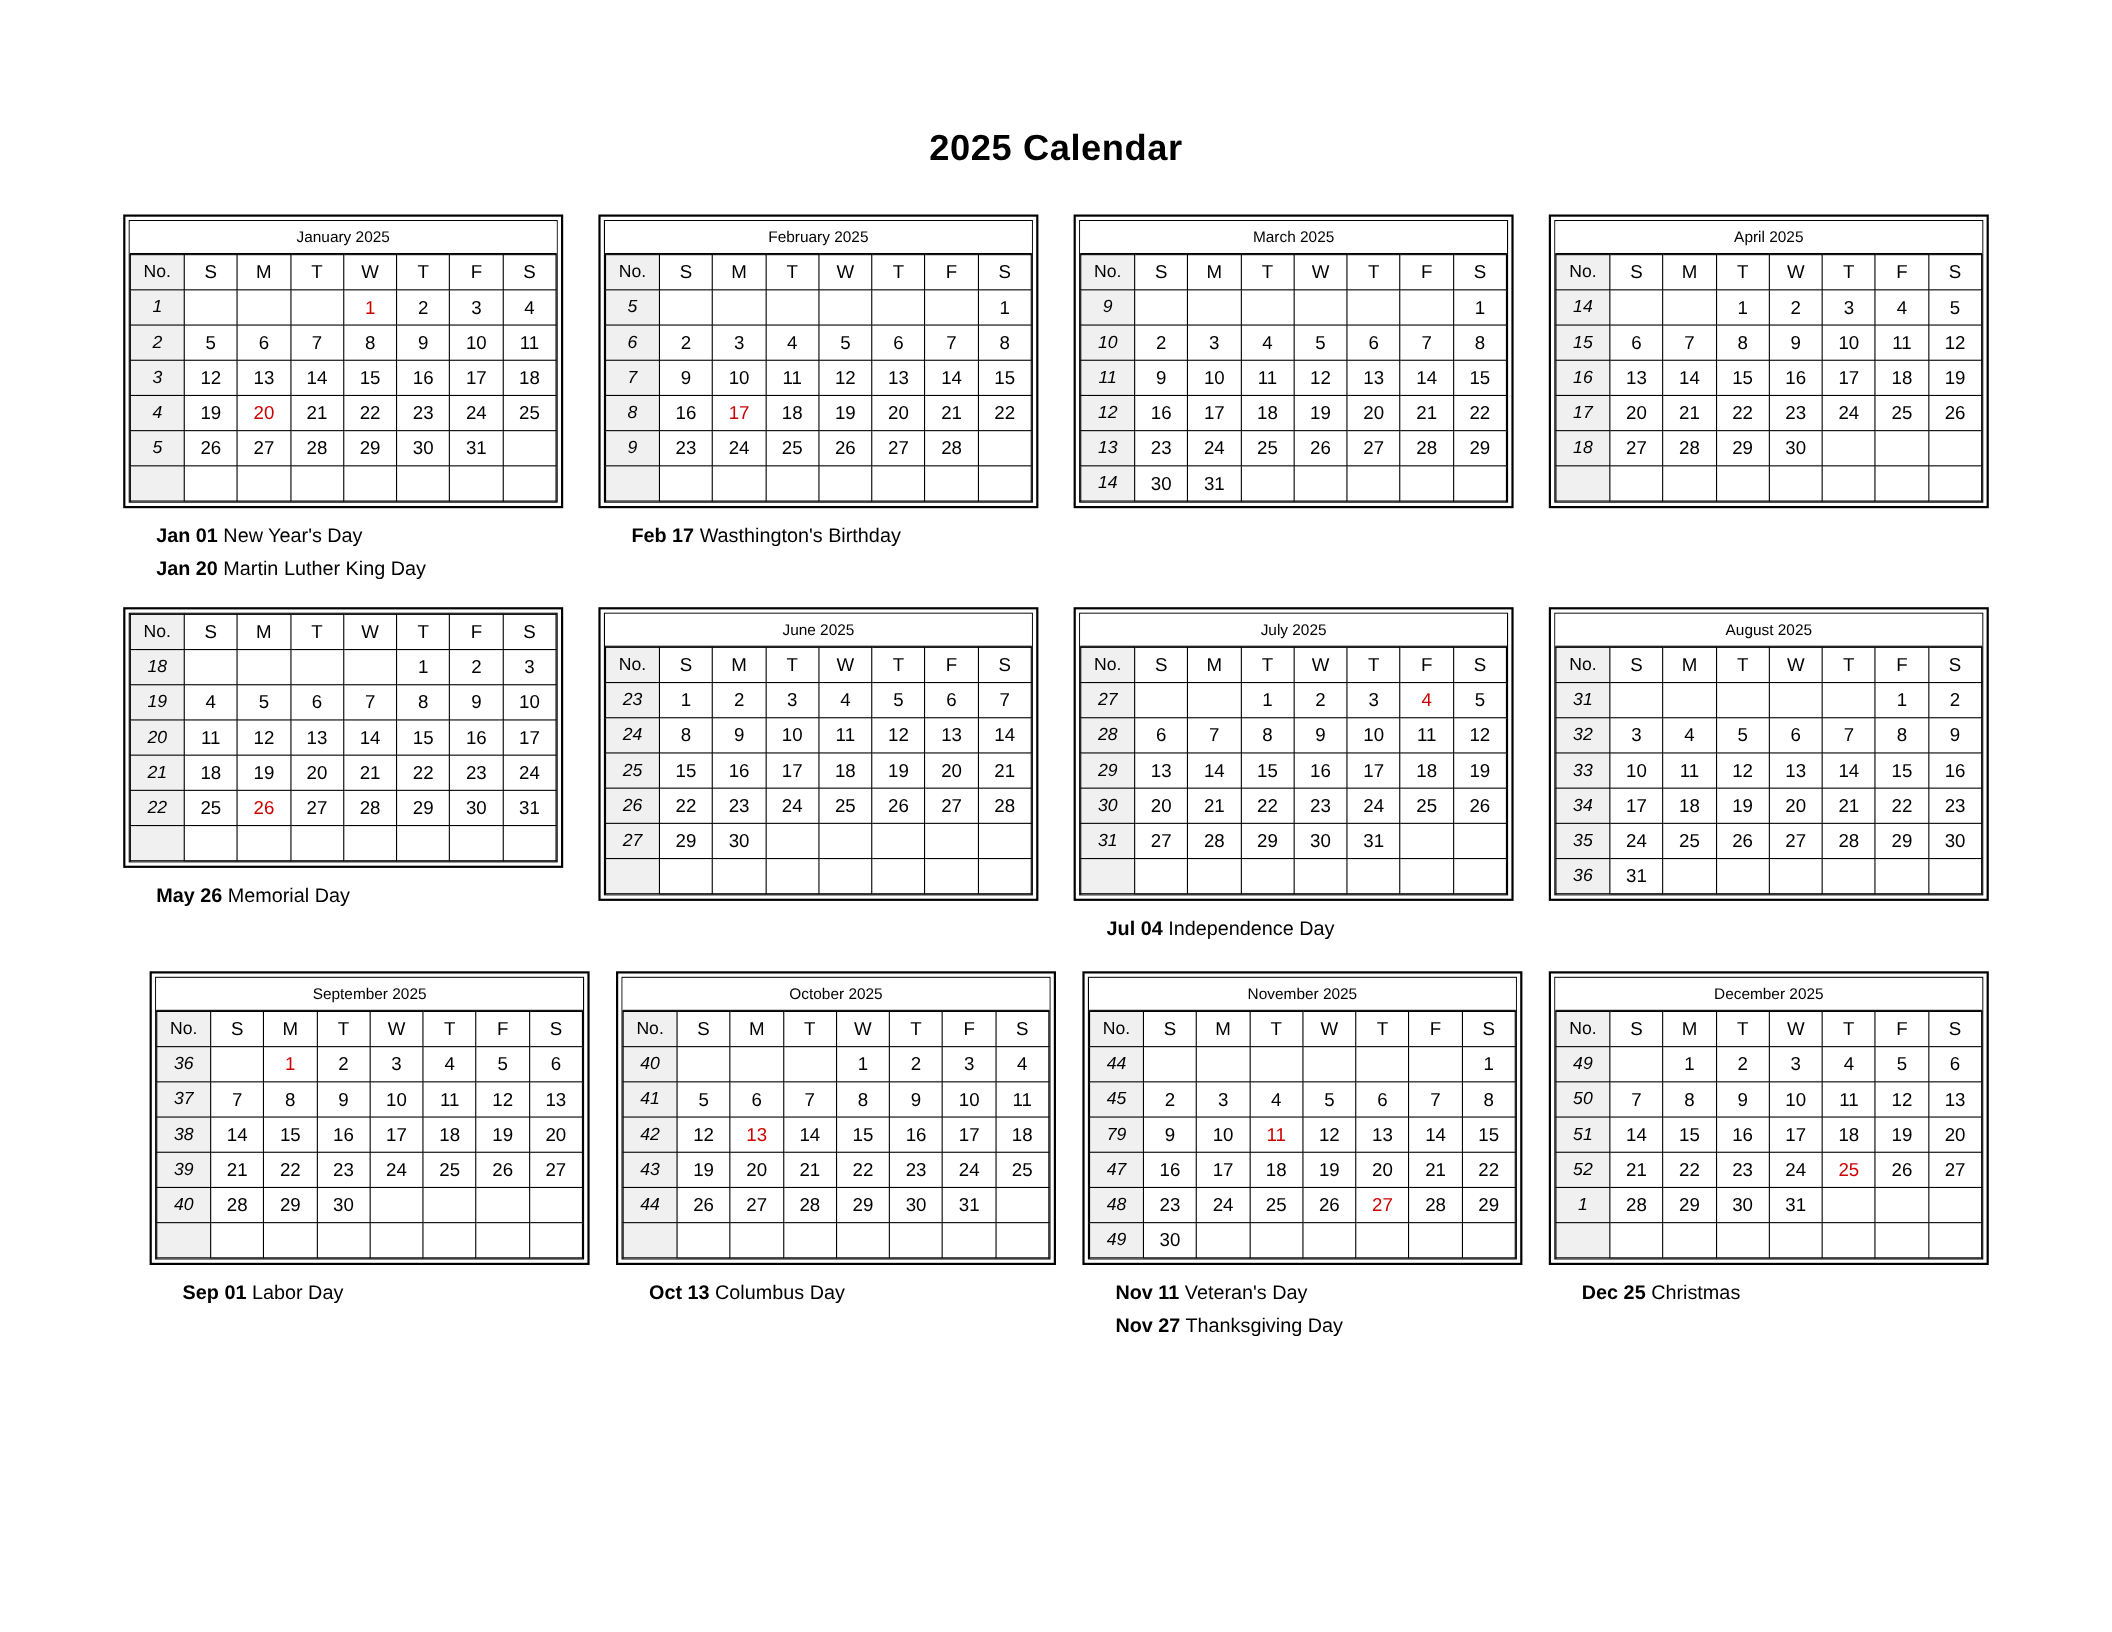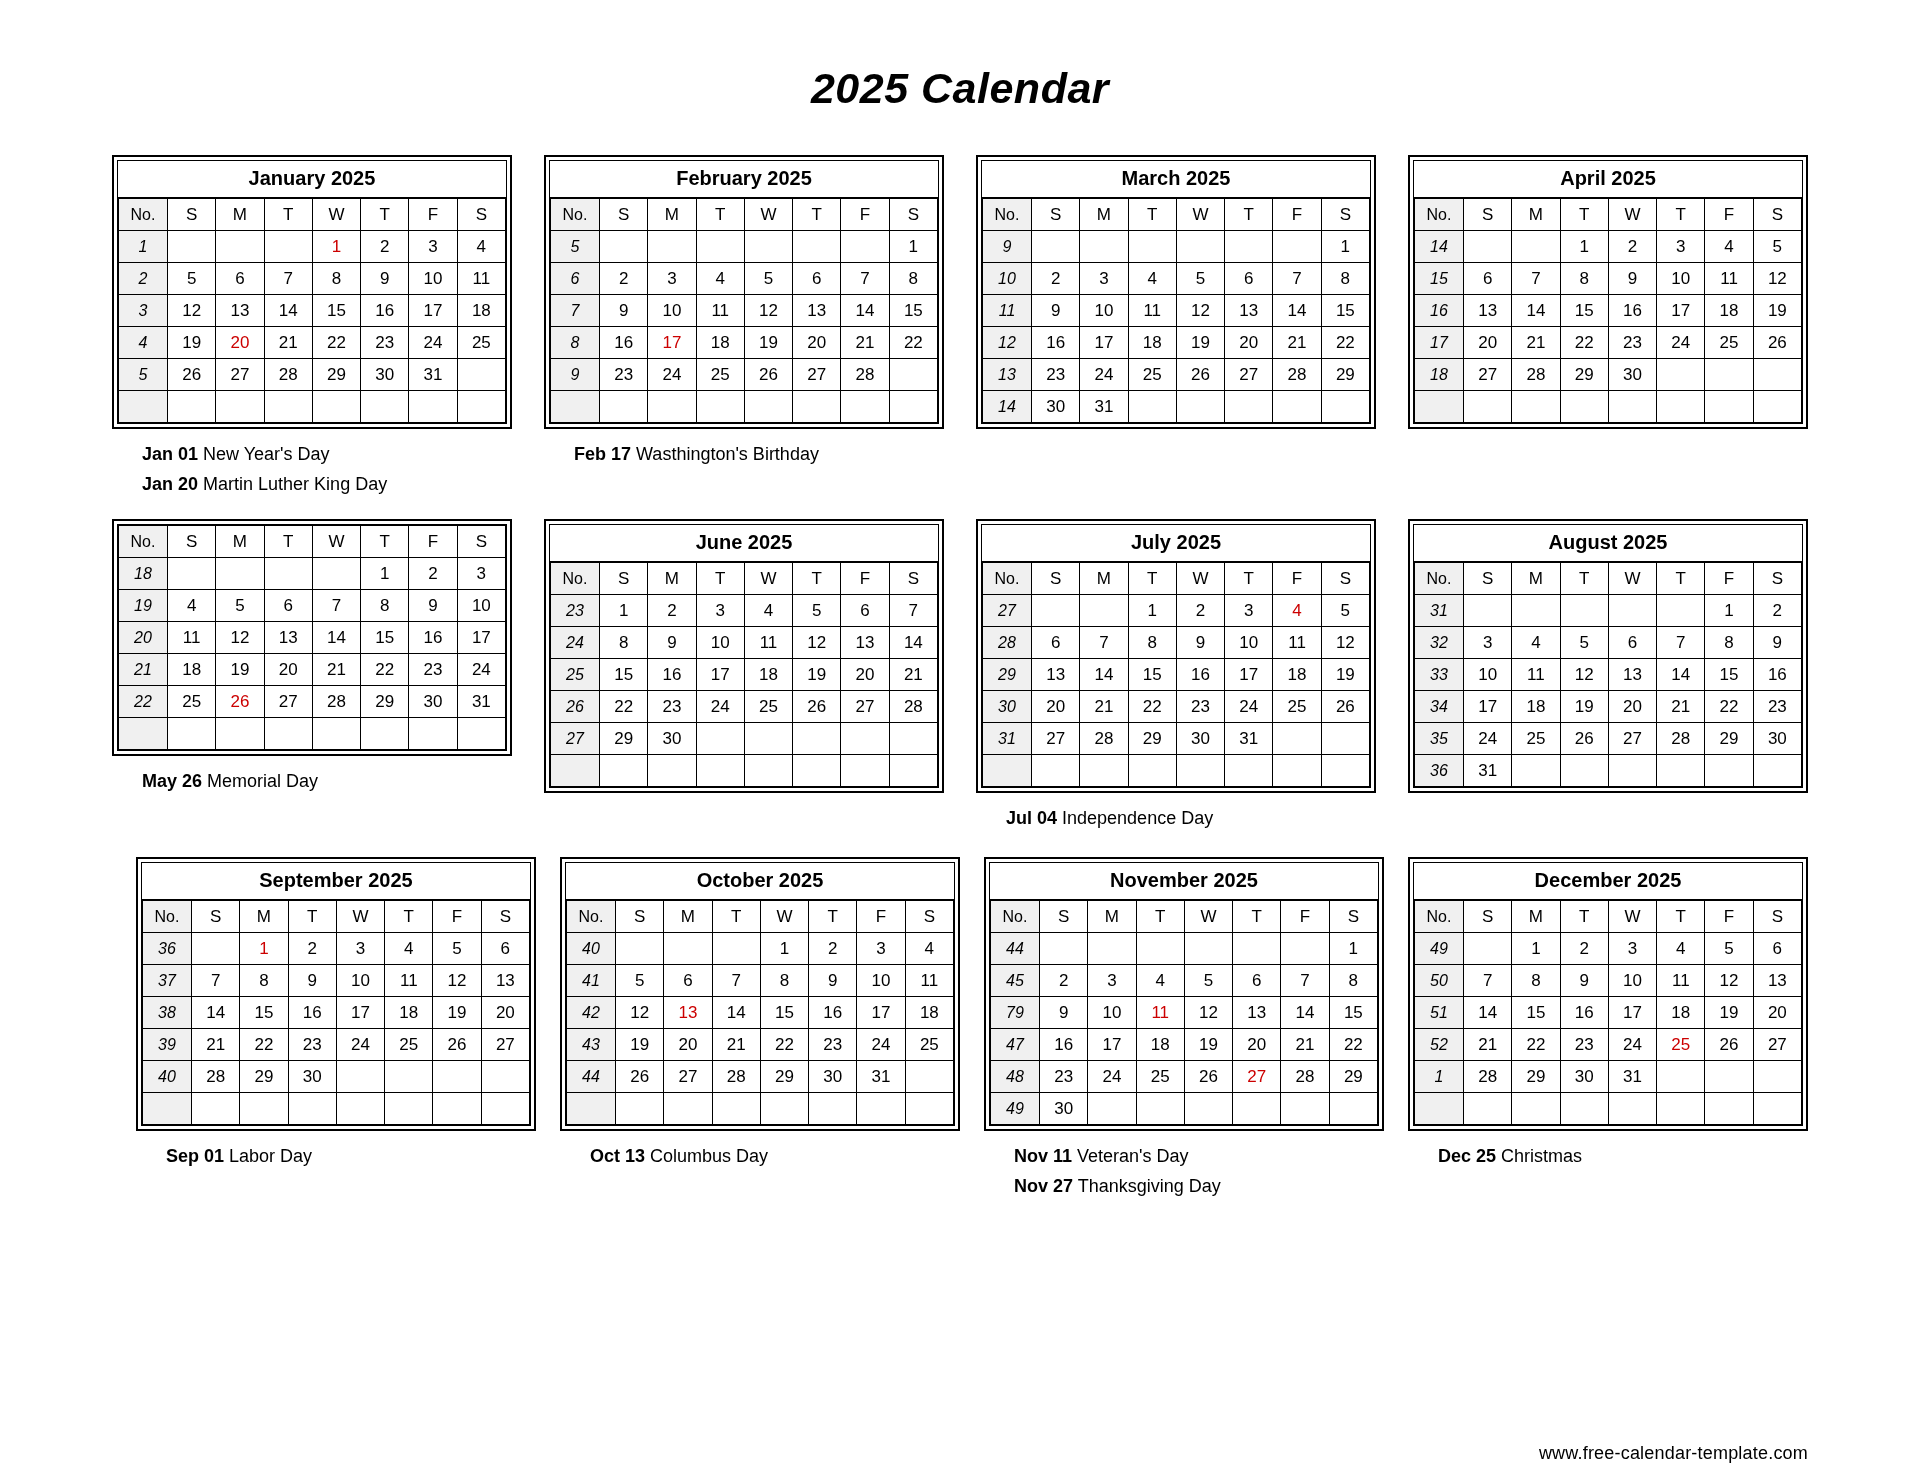--- a/index.html
+++ b/index.html
@@ -16,27 +16,26 @@
   }
   .page {
     position: relative;
     width: 1920px;
     height: 1484px;
     box-sizing: border-box;
     padding: 0 112px;
   }
   .page-title {
     text-align: center;
-    font-size: 43px;
+    font-size: 33px;
     font-weight: bold;
     letter-spacing: 0.5px;
-    margin-top: 64px;
+    margin-top: 115px;
     margin-bottom: 0;
     font-family: "Liberation Sans", sans-serif;
-    font-style: italic;
   }
   .quarter-row {
     display: flex;
     justify-content: space-between;
     align-items: flex-start;
   }
   .row-1 { margin-top: 42px; }
   .row-2 { margin-top: 20px; }
   .row-3 { margin-top: 24px; padding-left: 24px; }
 
@@ -49,22 +48,22 @@
     padding: 3px;
     box-sizing: border-box;
     background: #fff;
   }
   .month-inner {
     border: 1px solid #000;
     box-sizing: border-box;
   }
   .month-name {
     text-align: center;
-    font-size: 20px;
-    font-weight: bold;
+    font-size: 14px;
+    font-weight: normal;
     padding: 6px 0 7px 0;
     border-bottom: 1px solid #000;
     background: #fff;
   }
   table.cal {
     border-collapse: collapse;
     width: 100%;
     table-layout: fixed;
   }
   table.cal th, table.cal td {

